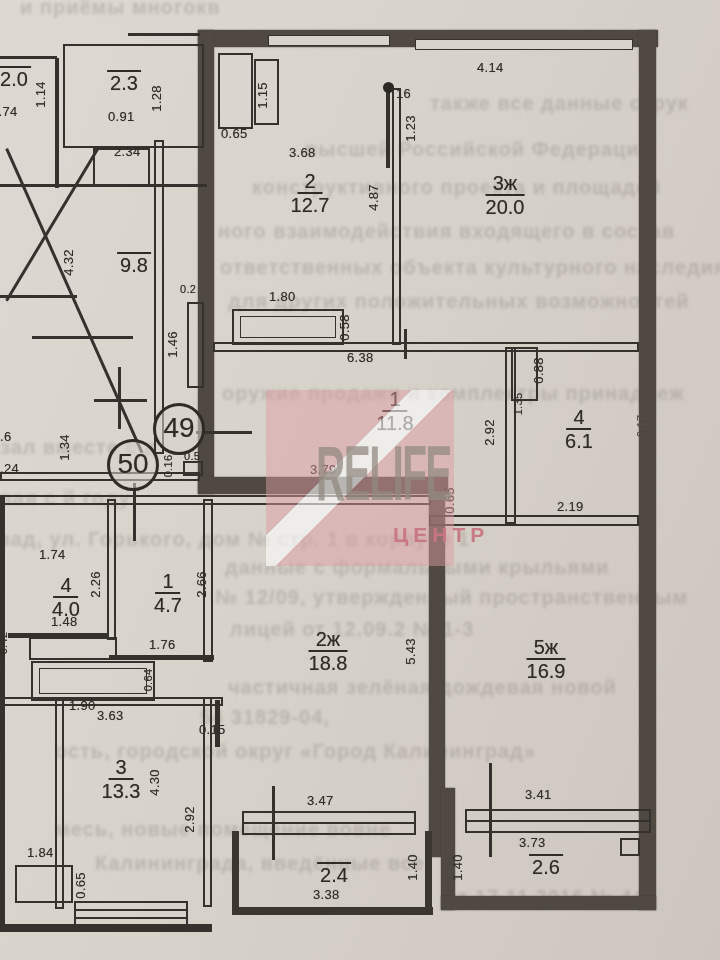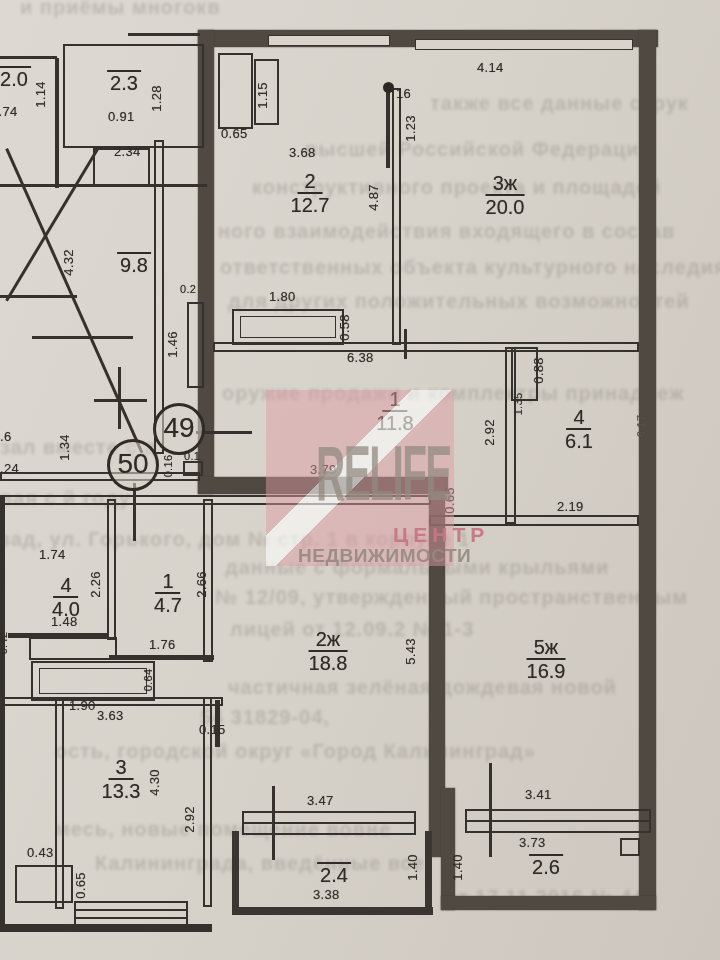--- a/index.html
+++ b/index.html
@@ -163,39 +163,39 @@
   <div class="d" style="left:269px;top:289px">1.80</div>
   <div class="d dv" style="left:331px;top:320px">0.58</div>
   <div class="d" style="left:347px;top:350px">6.38</div>
   <div class="d dv" style="left:525px;top:363px">0.88</div>
   <div class="d dv sm" style="left:507px;top:398px">1.35</div>
   <div class="d dv" style="left:476px;top:425px">2.92</div>
   <div class="d" style="left:557px;top:499px">2.19</div>
   <div class="d dv sm" style="left:630px;top:420px;color:#5a544d">6.17</div>
   <div class="d" style="left:310px;top:462px">3.79</div>
   <div class="d dv" style="left:436px;top:493px">0.65</div>
-  <div class="d sm" style="left:184px;top:450px">0.1</div>
+  <div class="d sm" style="left:184px;top:450px">0.5</div>
   <div class="d dv sm" style="left:157px;top:460px">0.16</div>
   <div class="d dv" style="left:397px;top:644px">5.43</div>
   <div class="d" style="left:525px;top:787px">3.41</div>
   <div class="d" style="left:519px;top:835px">3.73</div>
   <div class="d dv" style="left:444px;top:860px">1.40</div>
   <div class="d" style="left:39px;top:547px">1.74</div>
   <div class="d dv" style="left:82px;top:577px">2.26</div>
   <div class="d dv" style="left:188px;top:577px">2.66</div>
   <div class="d" style="left:51px;top:614px">1.48</div>
   <div class="d" style="left:149px;top:637px">1.76</div>
   <div class="d dv sm" style="left:137px;top:674px">0.64</div>
   <div class="d" style="left:69px;top:698px">1.90</div>
   <div class="d" style="left:97px;top:708px">3.63</div>
   <div class="d dv sm" style="left:-8px;top:637px">0.42</div>
   <div class="d" style="left:199px;top:722px">0.15</div>
   <div class="d dv" style="left:141px;top:775px">4.30</div>
   <div class="d dv" style="left:176px;top:812px">2.92</div>
-  <div class="d" style="left:27px;top:845px">0.43</div>
+  <div class="d" style="left:27px;top:845px">1.84</div>
   <div class="d dv" style="left:67px;top:878px">0.65</div>
   <div class="d" style="left:307px;top:793px">3.47</div>
   <div class="d" style="left:313px;top:887px">3.38</div>
   <div class="d dv" style="left:399px;top:860px">1.40</div>
 
   <div class="r" style="left:310px;top:170px">
     <span class="num">2</span>
     <span class="area">12.7</span>
   </div>
   <div class="r" style="left:505px;top:172px">
@@ -245,15 +245,14 @@
   <div class="r only" style="left:14px;top:66px">
     <span class="area">2.0</span>
   </div>
 
   <div class="circ" style="left:153px;top:403px">49</div>
   <div class="circ" style="left:107px;top:439px">50</div>
 
   <div class="wm" id="wm-sq"></div>
   <div class="wm" id="wm-brand">RELIFE</div>
   <div class="wm" id="wm-sub1">ЦЕНТР</div>
-  <div class="wm" id="wm-sub2">НЕДВИЖИМОСТИ</div>
 
 </div>
 
 </body></html>

